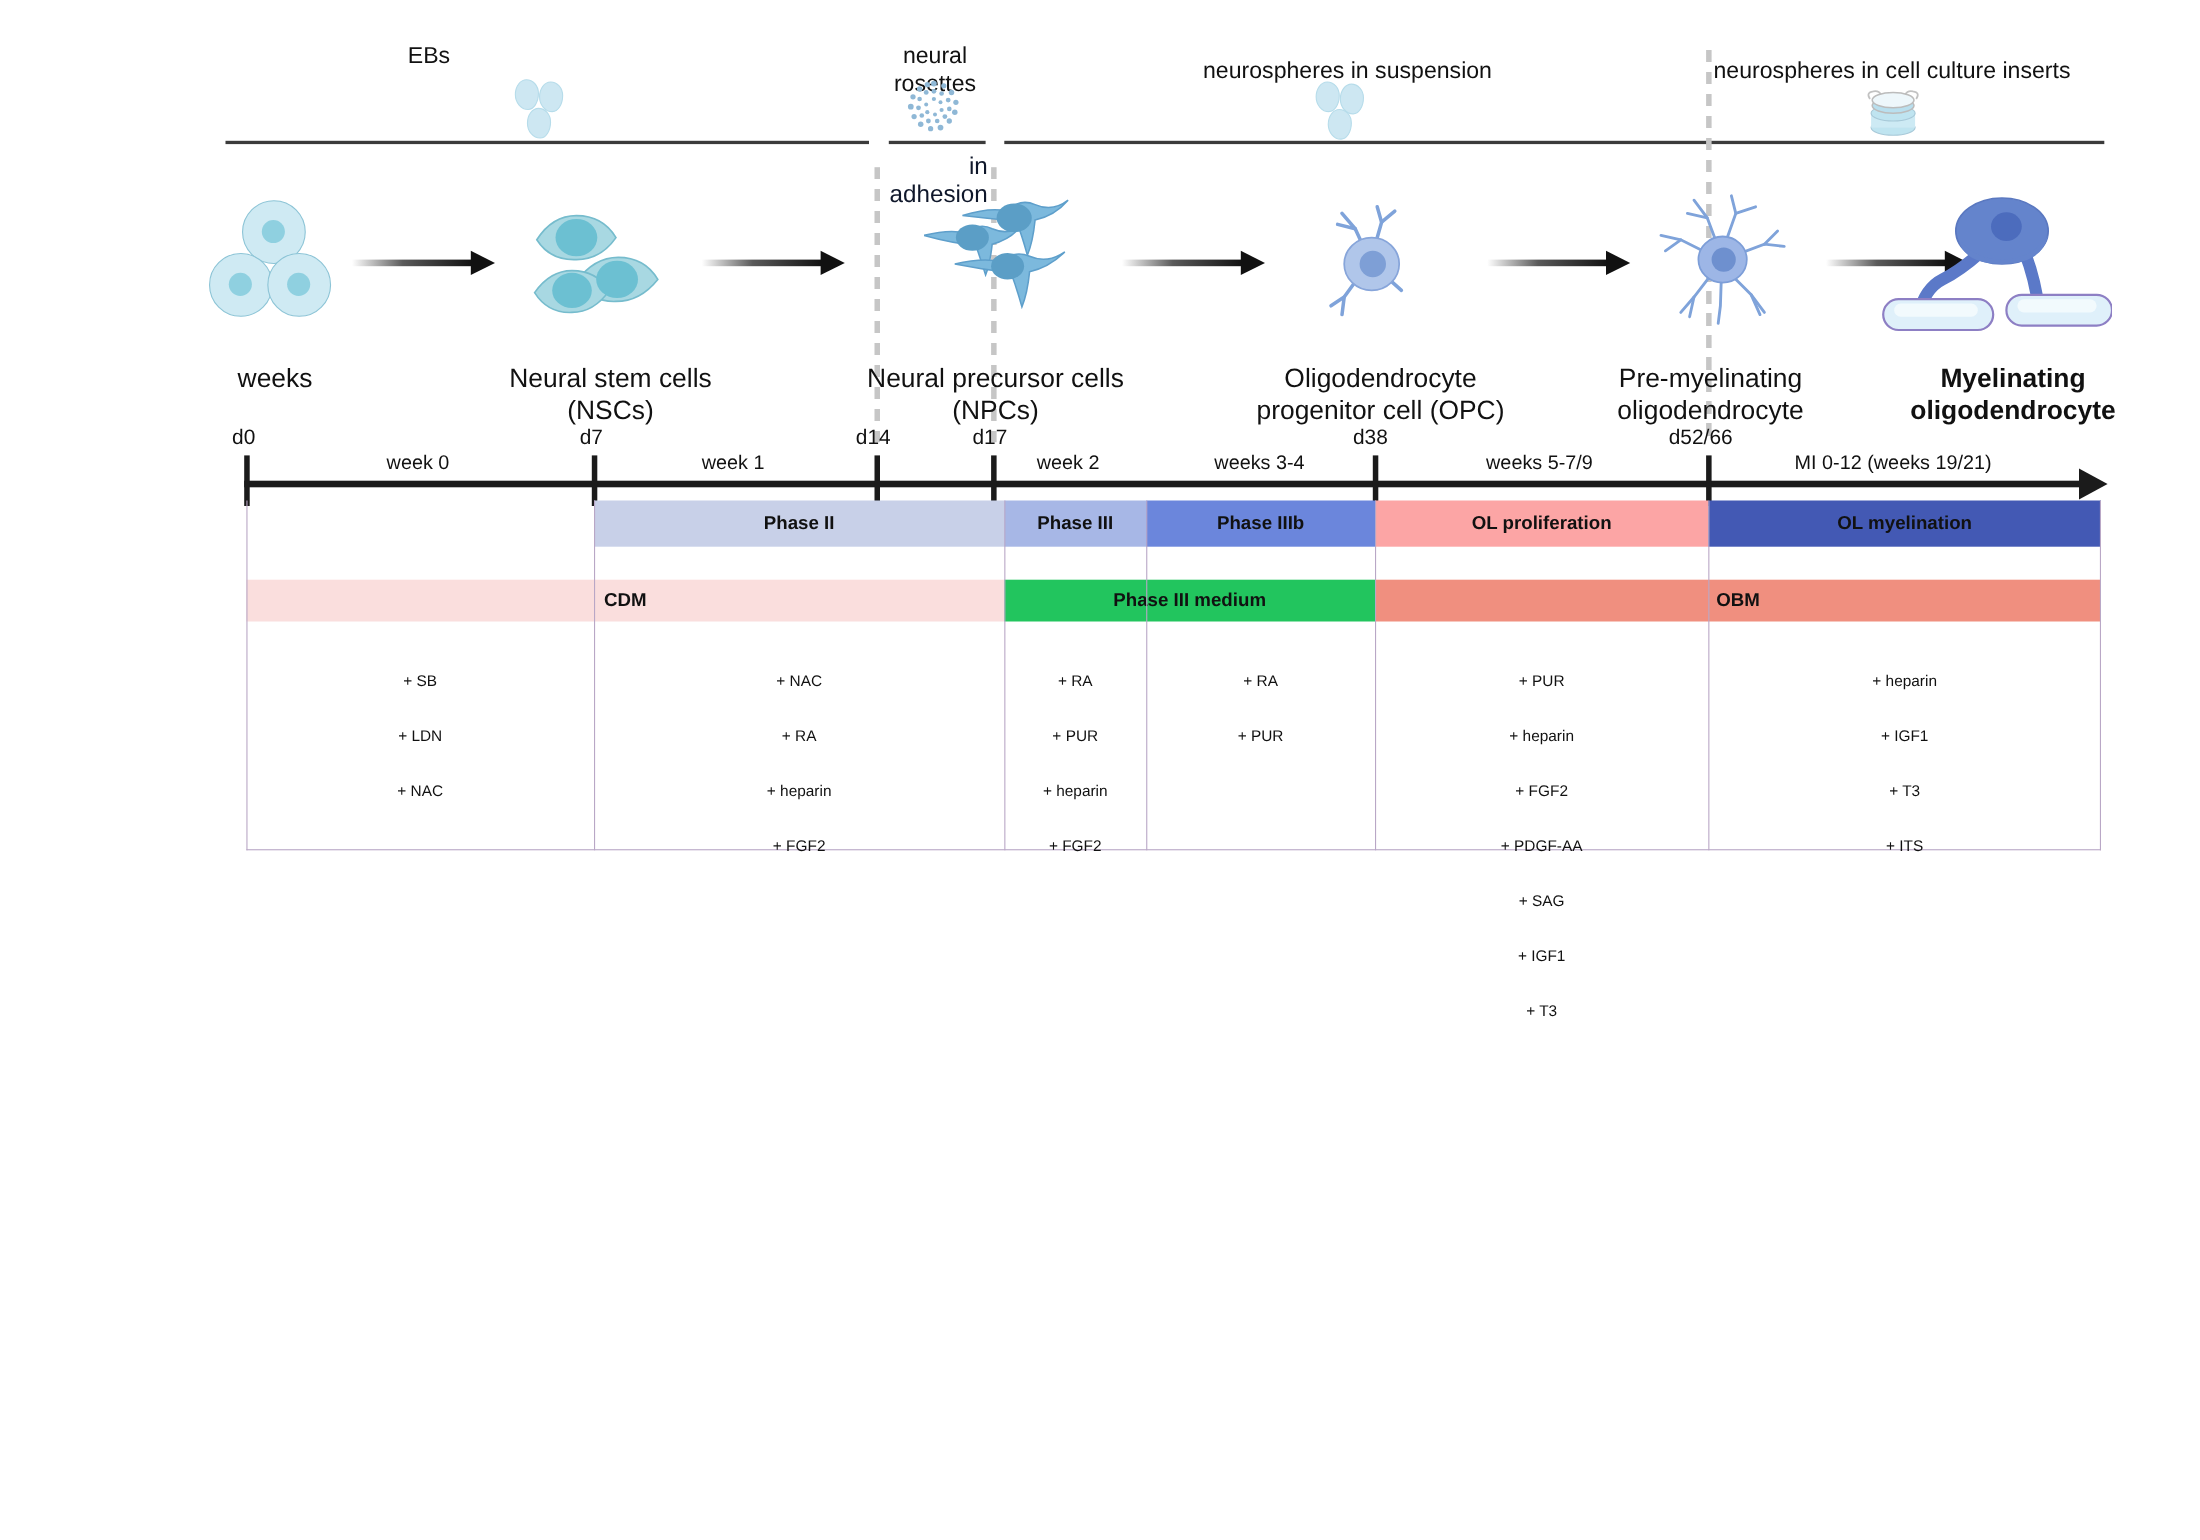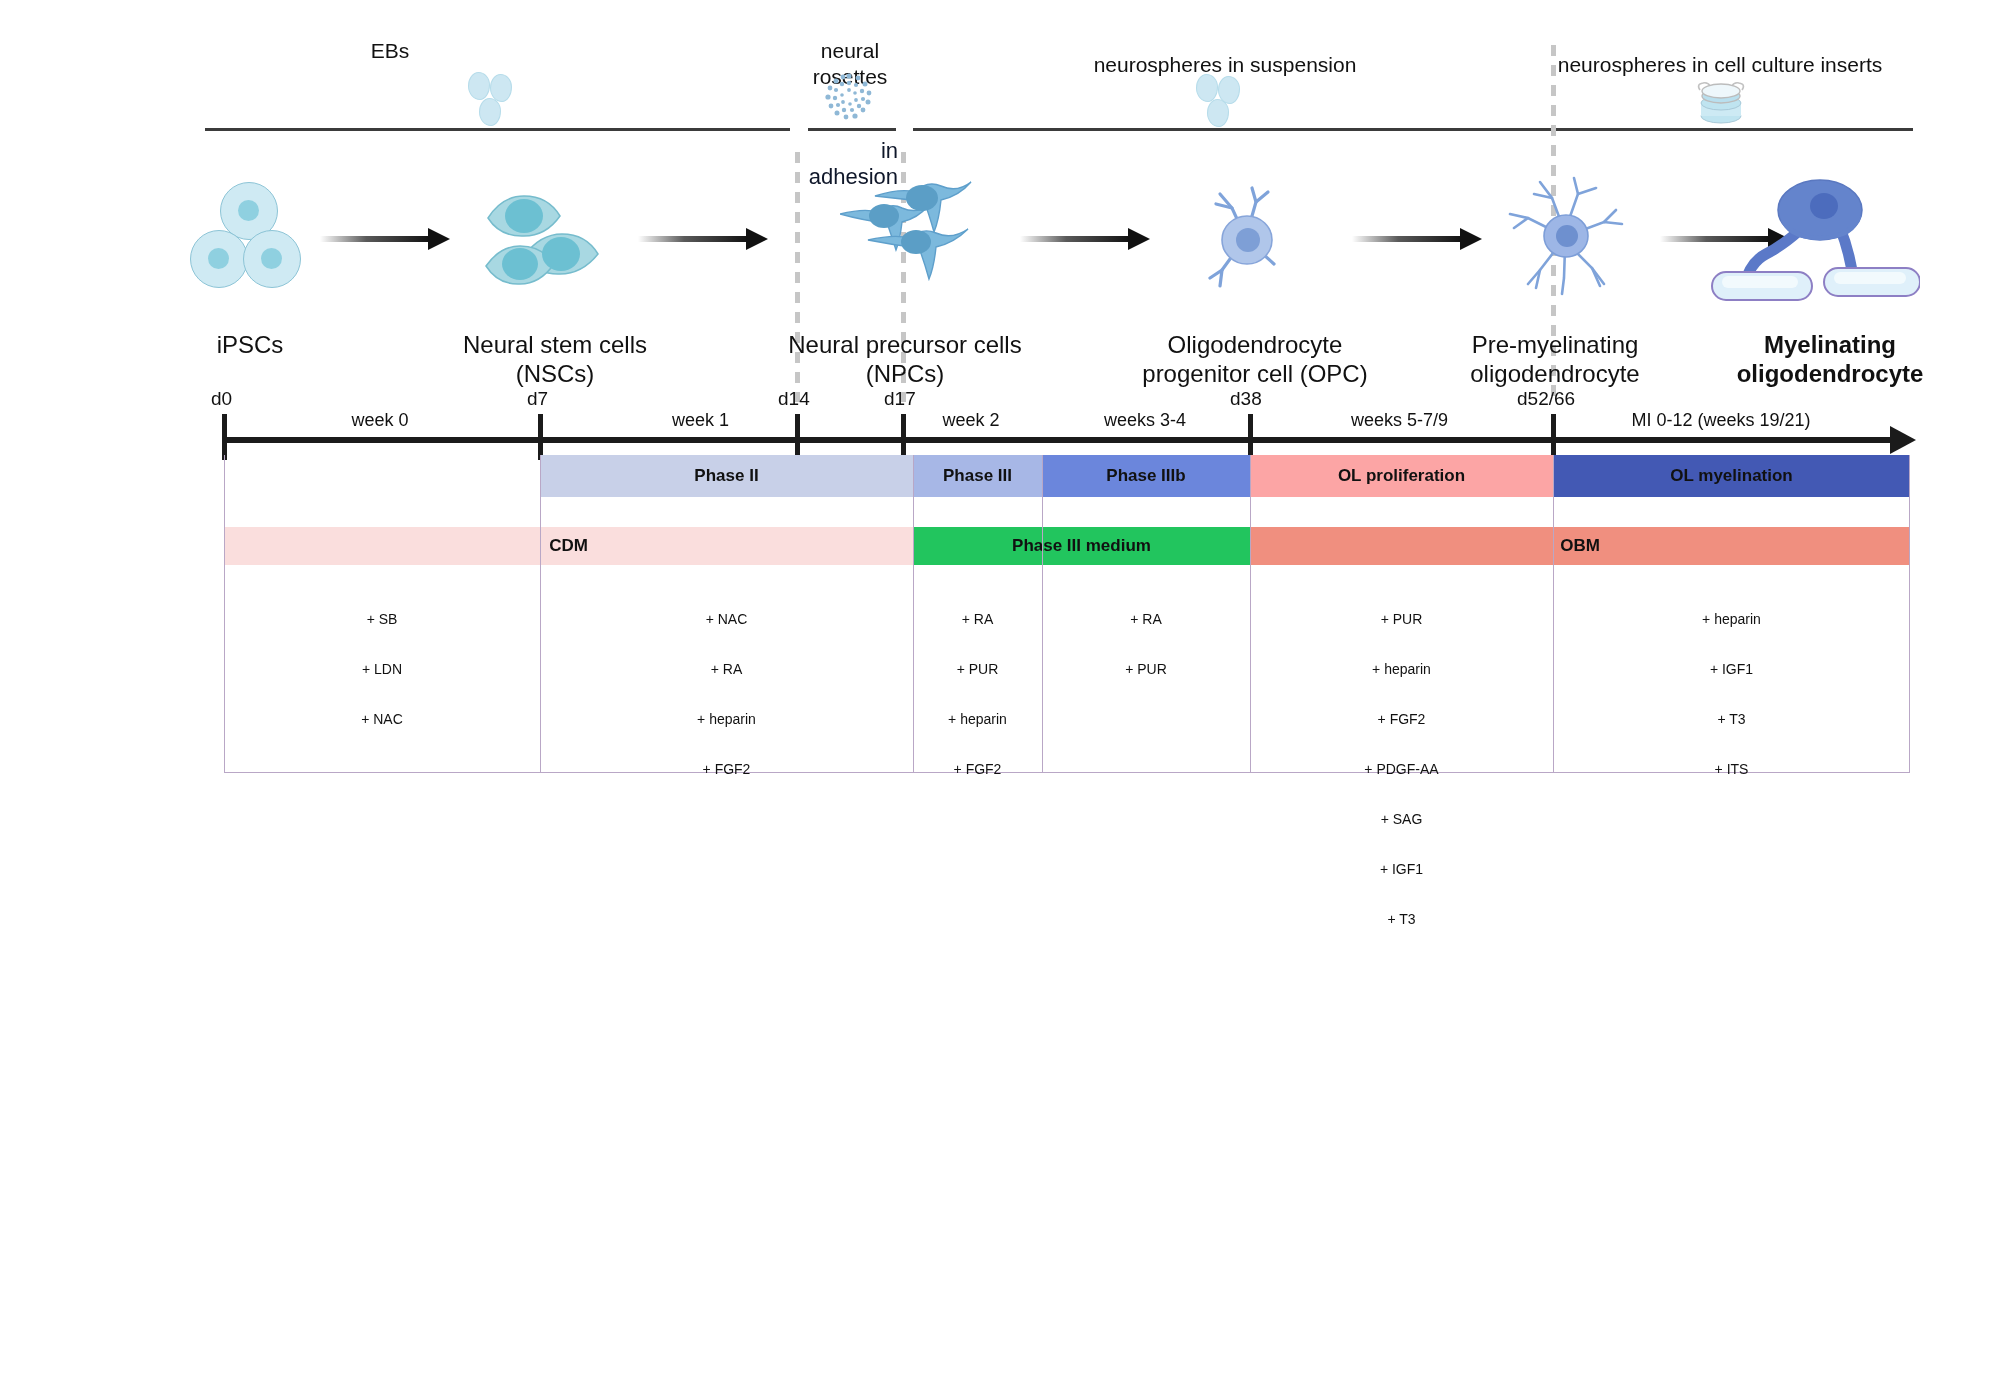--- a/index.html
+++ b/index.html
@@ -237,21 +237,21 @@
     <ellipse cx="120" cy="38" rx="42" ry="30" fill="#6484cc" stroke="#5a78c0" stroke-width="1.5"></ellipse>
     <path d="M80 44 q14 20 40 20 q26 0 42 -22 q-6 26 -42 26 q-36 0 -40 -24 Z" fill="#6484cc"></path>
     <ellipse cx="124" cy="34" rx="14" ry="13" fill="#4c6cbd"></ellipse>
     <rect x="12" y="100" width="100" height="28" rx="14" fill="#dff0fa" stroke="#8d7fc4" stroke-width="2"></rect>
     <rect x="22" y="104" width="76" height="12" rx="6" fill="#f2fafd"></rect>
     <rect x="124" y="96" width="96" height="28" rx="14" fill="#dff0fa" stroke="#8d7fc4" stroke-width="2"></rect>
     <rect x="134" y="100" width="72" height="12" rx="6" fill="#f2fafd"></rect>
   </svg>
 
   <div class="stage-name" style="left:160px;top:330px;width:180px;">
-    <div>iPSCs</div>
+    <div>weeks</div>
   </div>
   <div class="stage-name" style="left:410px;top:330px;width:290px;">
     <div>Neural stem cells</div>
     <div>(NSCs)</div>
   </div>
   <div class="stage-name" style="left:760px;top:330px;width:290px;">
     <div>Neural precursor cells</div>
     <div>(NPCs)</div>
   </div>
   <div class="stage-name" style="left:1090px;top:330px;width:330px;">
@@ -278,21 +278,21 @@
   <div class="tick" style="left:1551px;top:414px;height:46px;"></div>
 
   <div class="daylabel" style="left:211px;top:388px;">d0</div>
   <div class="daylabel" style="left:527px;top:388px;">d7</div>
   <div class="daylabel" style="left:778px;top:388px;">d14</div>
   <div class="daylabel" style="left:884px;top:388px;">d17</div>
   <div class="daylabel" style="left:1230px;top:388px;">d38</div>
   <div class="daylabel" style="left:1517px;top:388px;">d52/66</div>
 
   <div class="weeklabel" style="left:222px;top:410px;width:316px;">week 0</div>
-  <div class="weeklabel" style="left:538px;top:410px;width:257px;padding-left:34px;">week 1</div>
+  <div class="weeklabel" style="left:538px;top:410px;width:257px;">week 1</div>
   <div class="weeklabel" style="left:901px;top:410px;width:140px;">week 2</div>
   <div class="weeklabel" style="left:1042px;top:410px;width:206px;">weeks 3-4</div>
   <div class="weeklabel" style="left:1248px;top:410px;width:303px;">weeks 5-7/9</div>
   <div class="weeklabel" style="left:1551px;top:410px;width:340px;">MI 0-12 (weeks 19/21)</div>
 
   <div class="bar" style="left:540px;top:455px;width:373px;height:42px;background:#c8d0e8;">
     <span>Phase II</span>
     </div>
   <div class="bar" style="left:913px;top:455px;width:129px;height:42px;background:#a7b7e6;">
     <span>Phase III</span>

